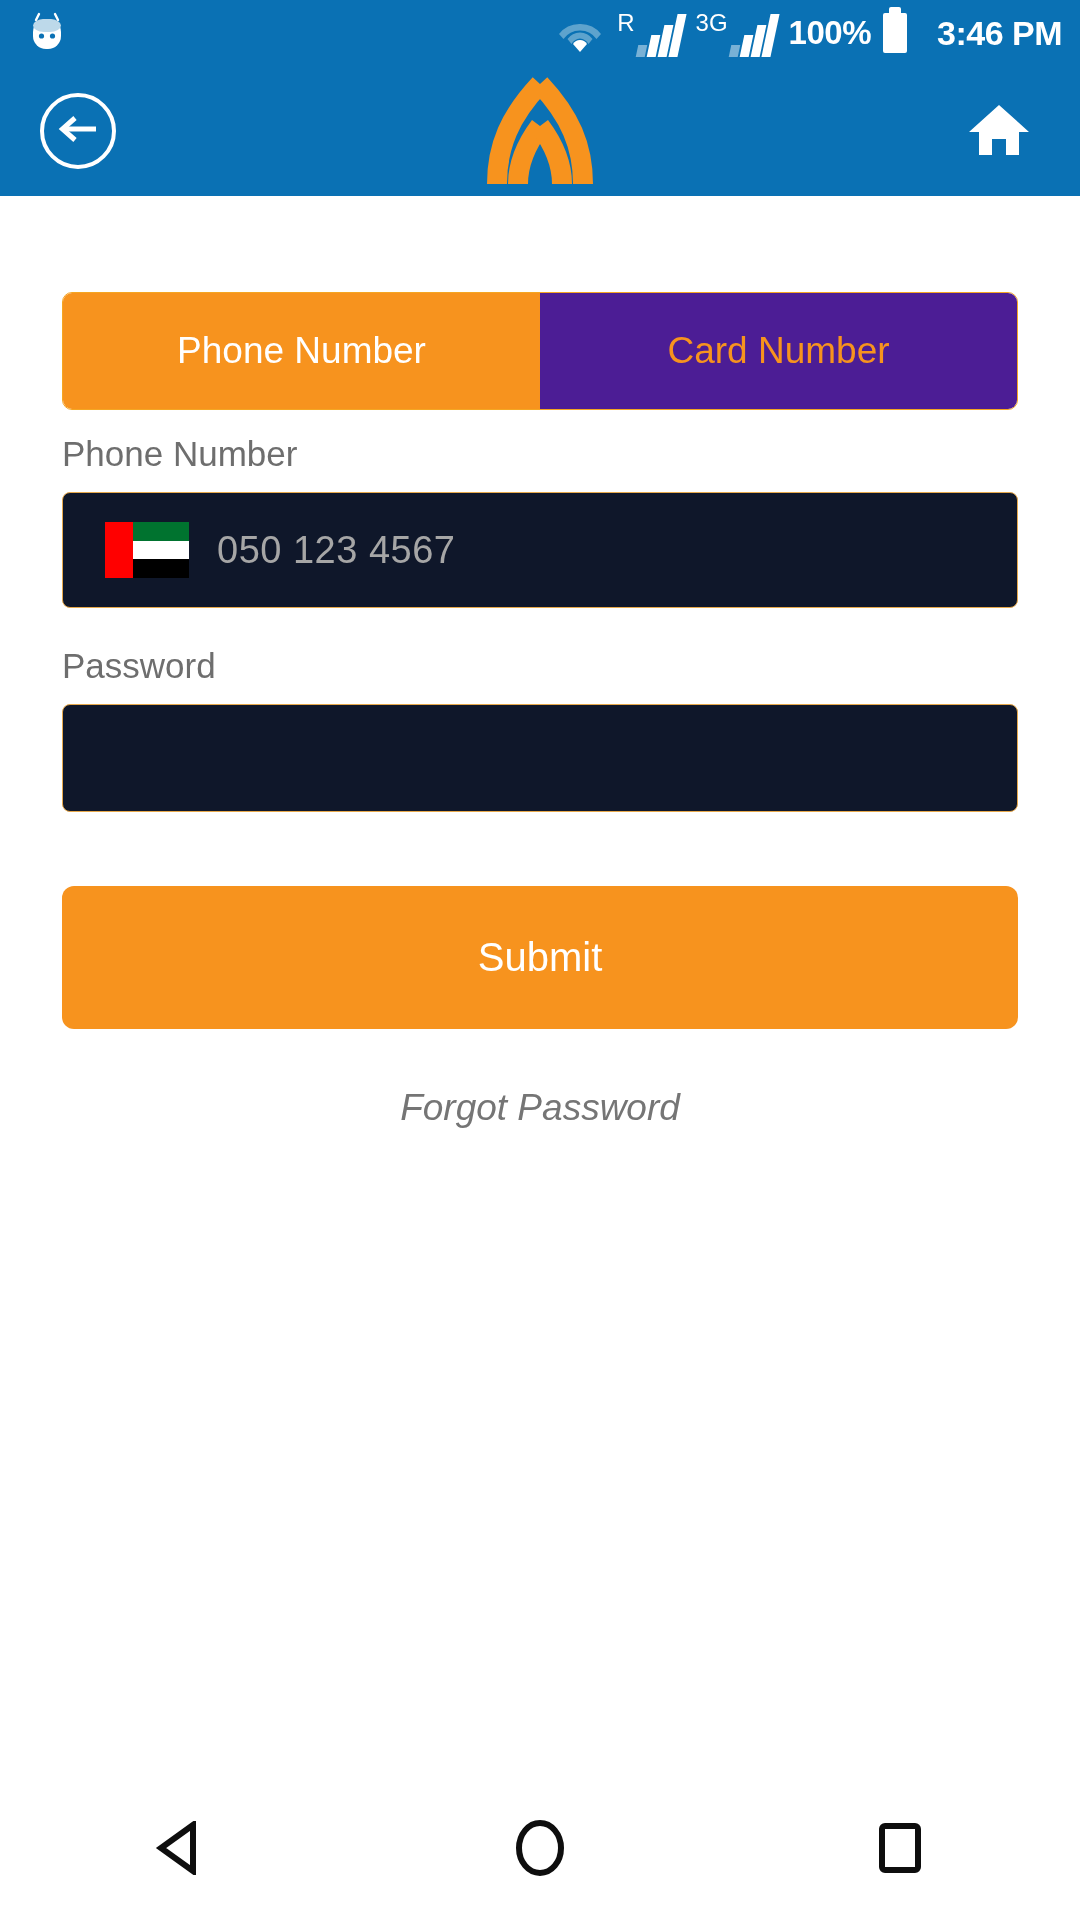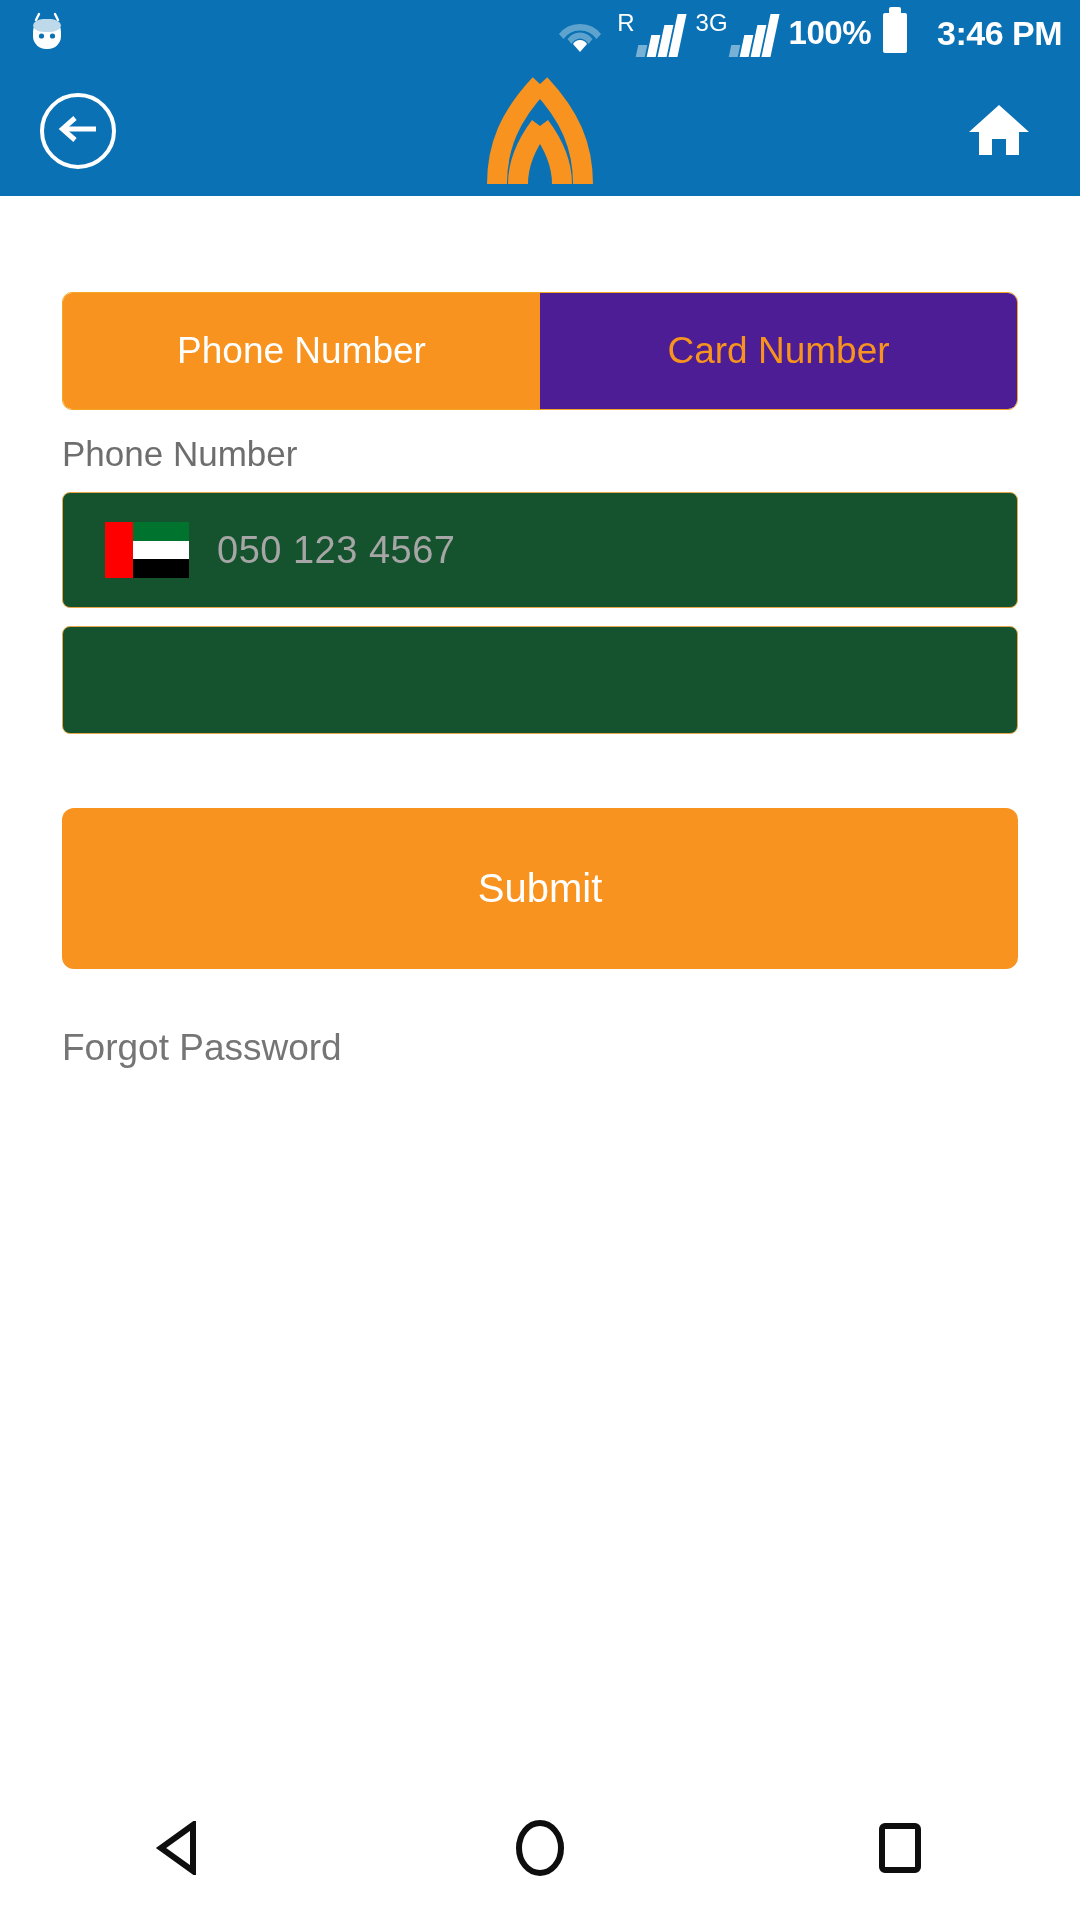--- a/index.html
+++ b/index.html
@@ -188,21 +188,21 @@
     color: #6e6e6e;
     font-size: 35px;
     font-weight: 400;
   }
 
   .input-box {
     margin-top: 18px;
     height: 116px;
     border: 1px solid #e6a84b;
     border-radius: 8px;
-    background: #14532d;
+    background: #0f172a;
     display: flex;
     align-items: center;
     padding: 0 42px;
     cursor: text;
   }
   .input-box.tall { height: 108px; }
 
   .flag {
     width: 84px;
     height: 56px;
@@ -220,39 +220,41 @@
     color: #a6a6a6;
     font-size: 38px;
     font-weight: 400;
     letter-spacing: 0.5px;
   }
 
   .label-gap { margin-top: 38px; }
 
   .submit-btn {
     margin-top: 74px;
-    height: 161px;
+    height: 143px;
     background: #f7931e;
     border: none;
     border-radius: 12px;
     width: 100%;
     color: #ffffff;
     font-size: 40px;
     font-family: "Liberation Sans", sans-serif;
     cursor: pointer;
     display: flex;
     align-items: center;
     justify-content: center;
   }
 
   .forgot {
     margin-top: 58px;
+    text-align: center;
     color: #757575;
     font-size: 37px;
     cursor: pointer;
+    font-style: italic;
   }
 
   
   .nav-bar {
     height: 140px;
     background: #ffffff;
     display: flex;
     align-items: center;
     justify-content: space-around;
     flex: none;
@@ -370,20 +372,21 @@
     <div class="input-box">
       <span class="flag">
         <span class="red"></span>
           <span class="grn"></span>
           <span class="wht"></span>
           <span class="blk"></span>
       </span>
       <span class="placeholder">050 123 4567</span>
     </div>
 
+    <div class="field-label label-gap">Password</div>
 
     <div class="input-box tall">
       <span class="placeholder"></span>
     </div>
 
     <button class="submit-btn">Submit</button>
 
     <div class="forgot">Forgot Password</div>
   </div>
 

